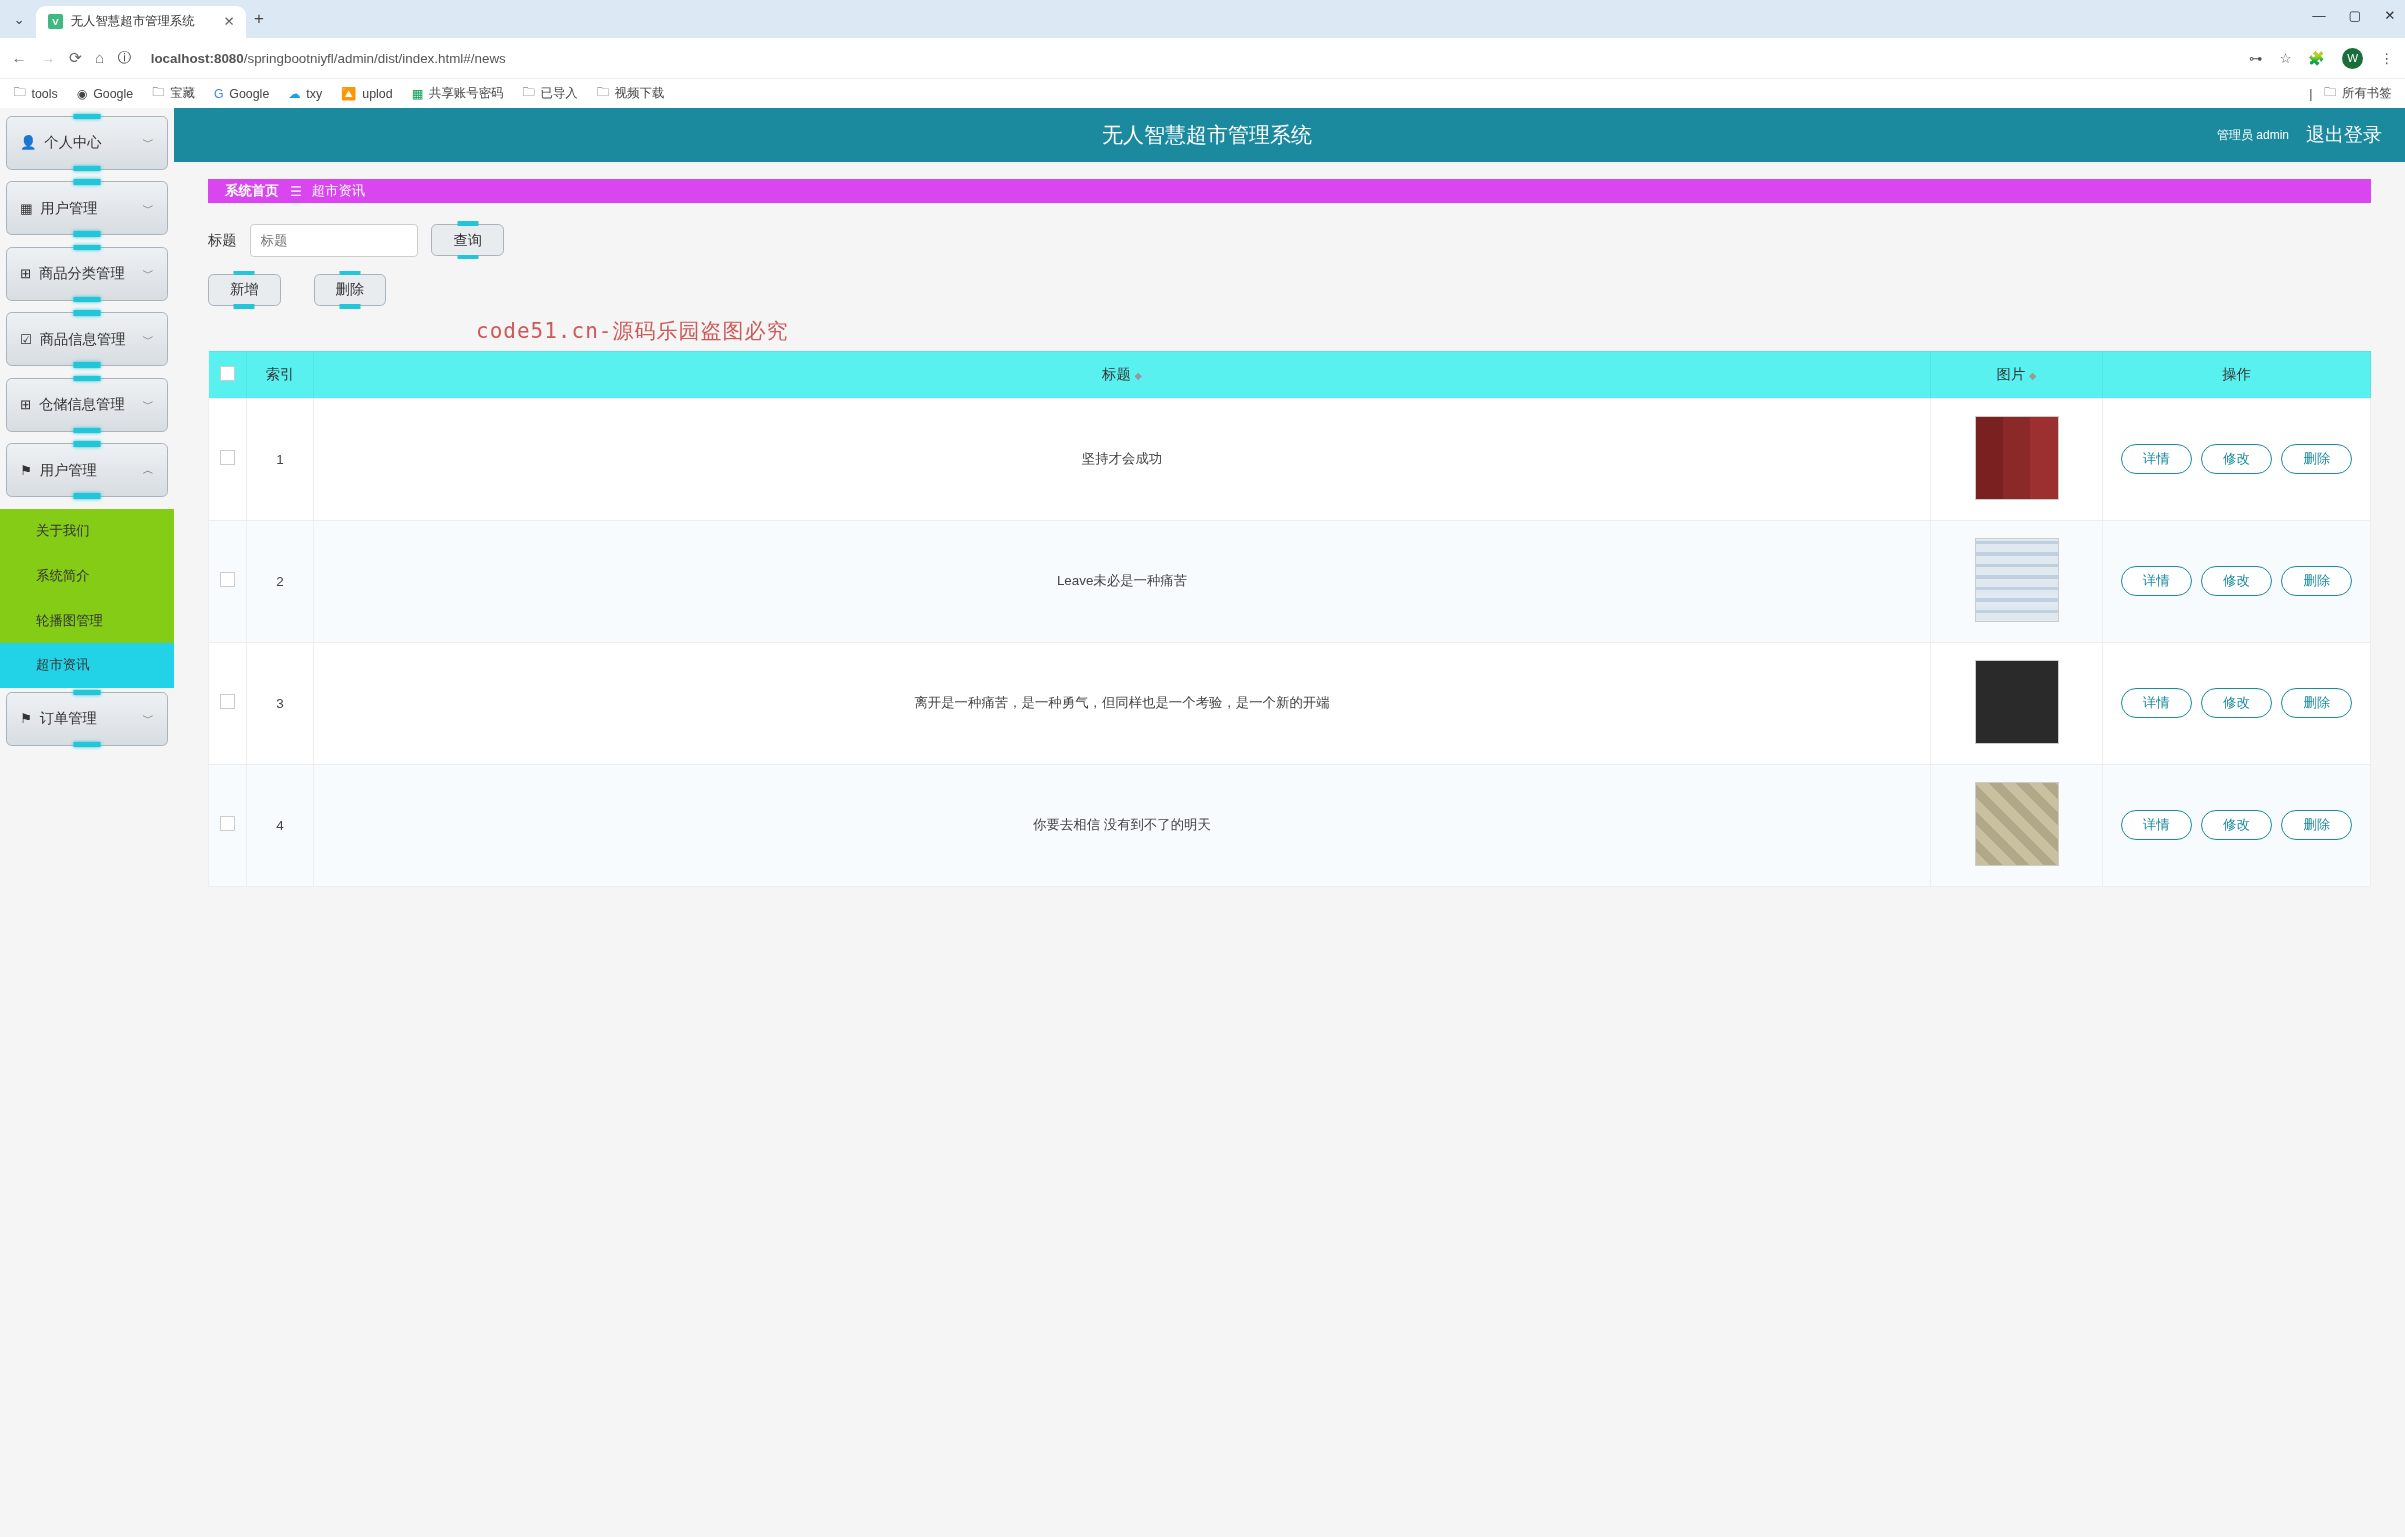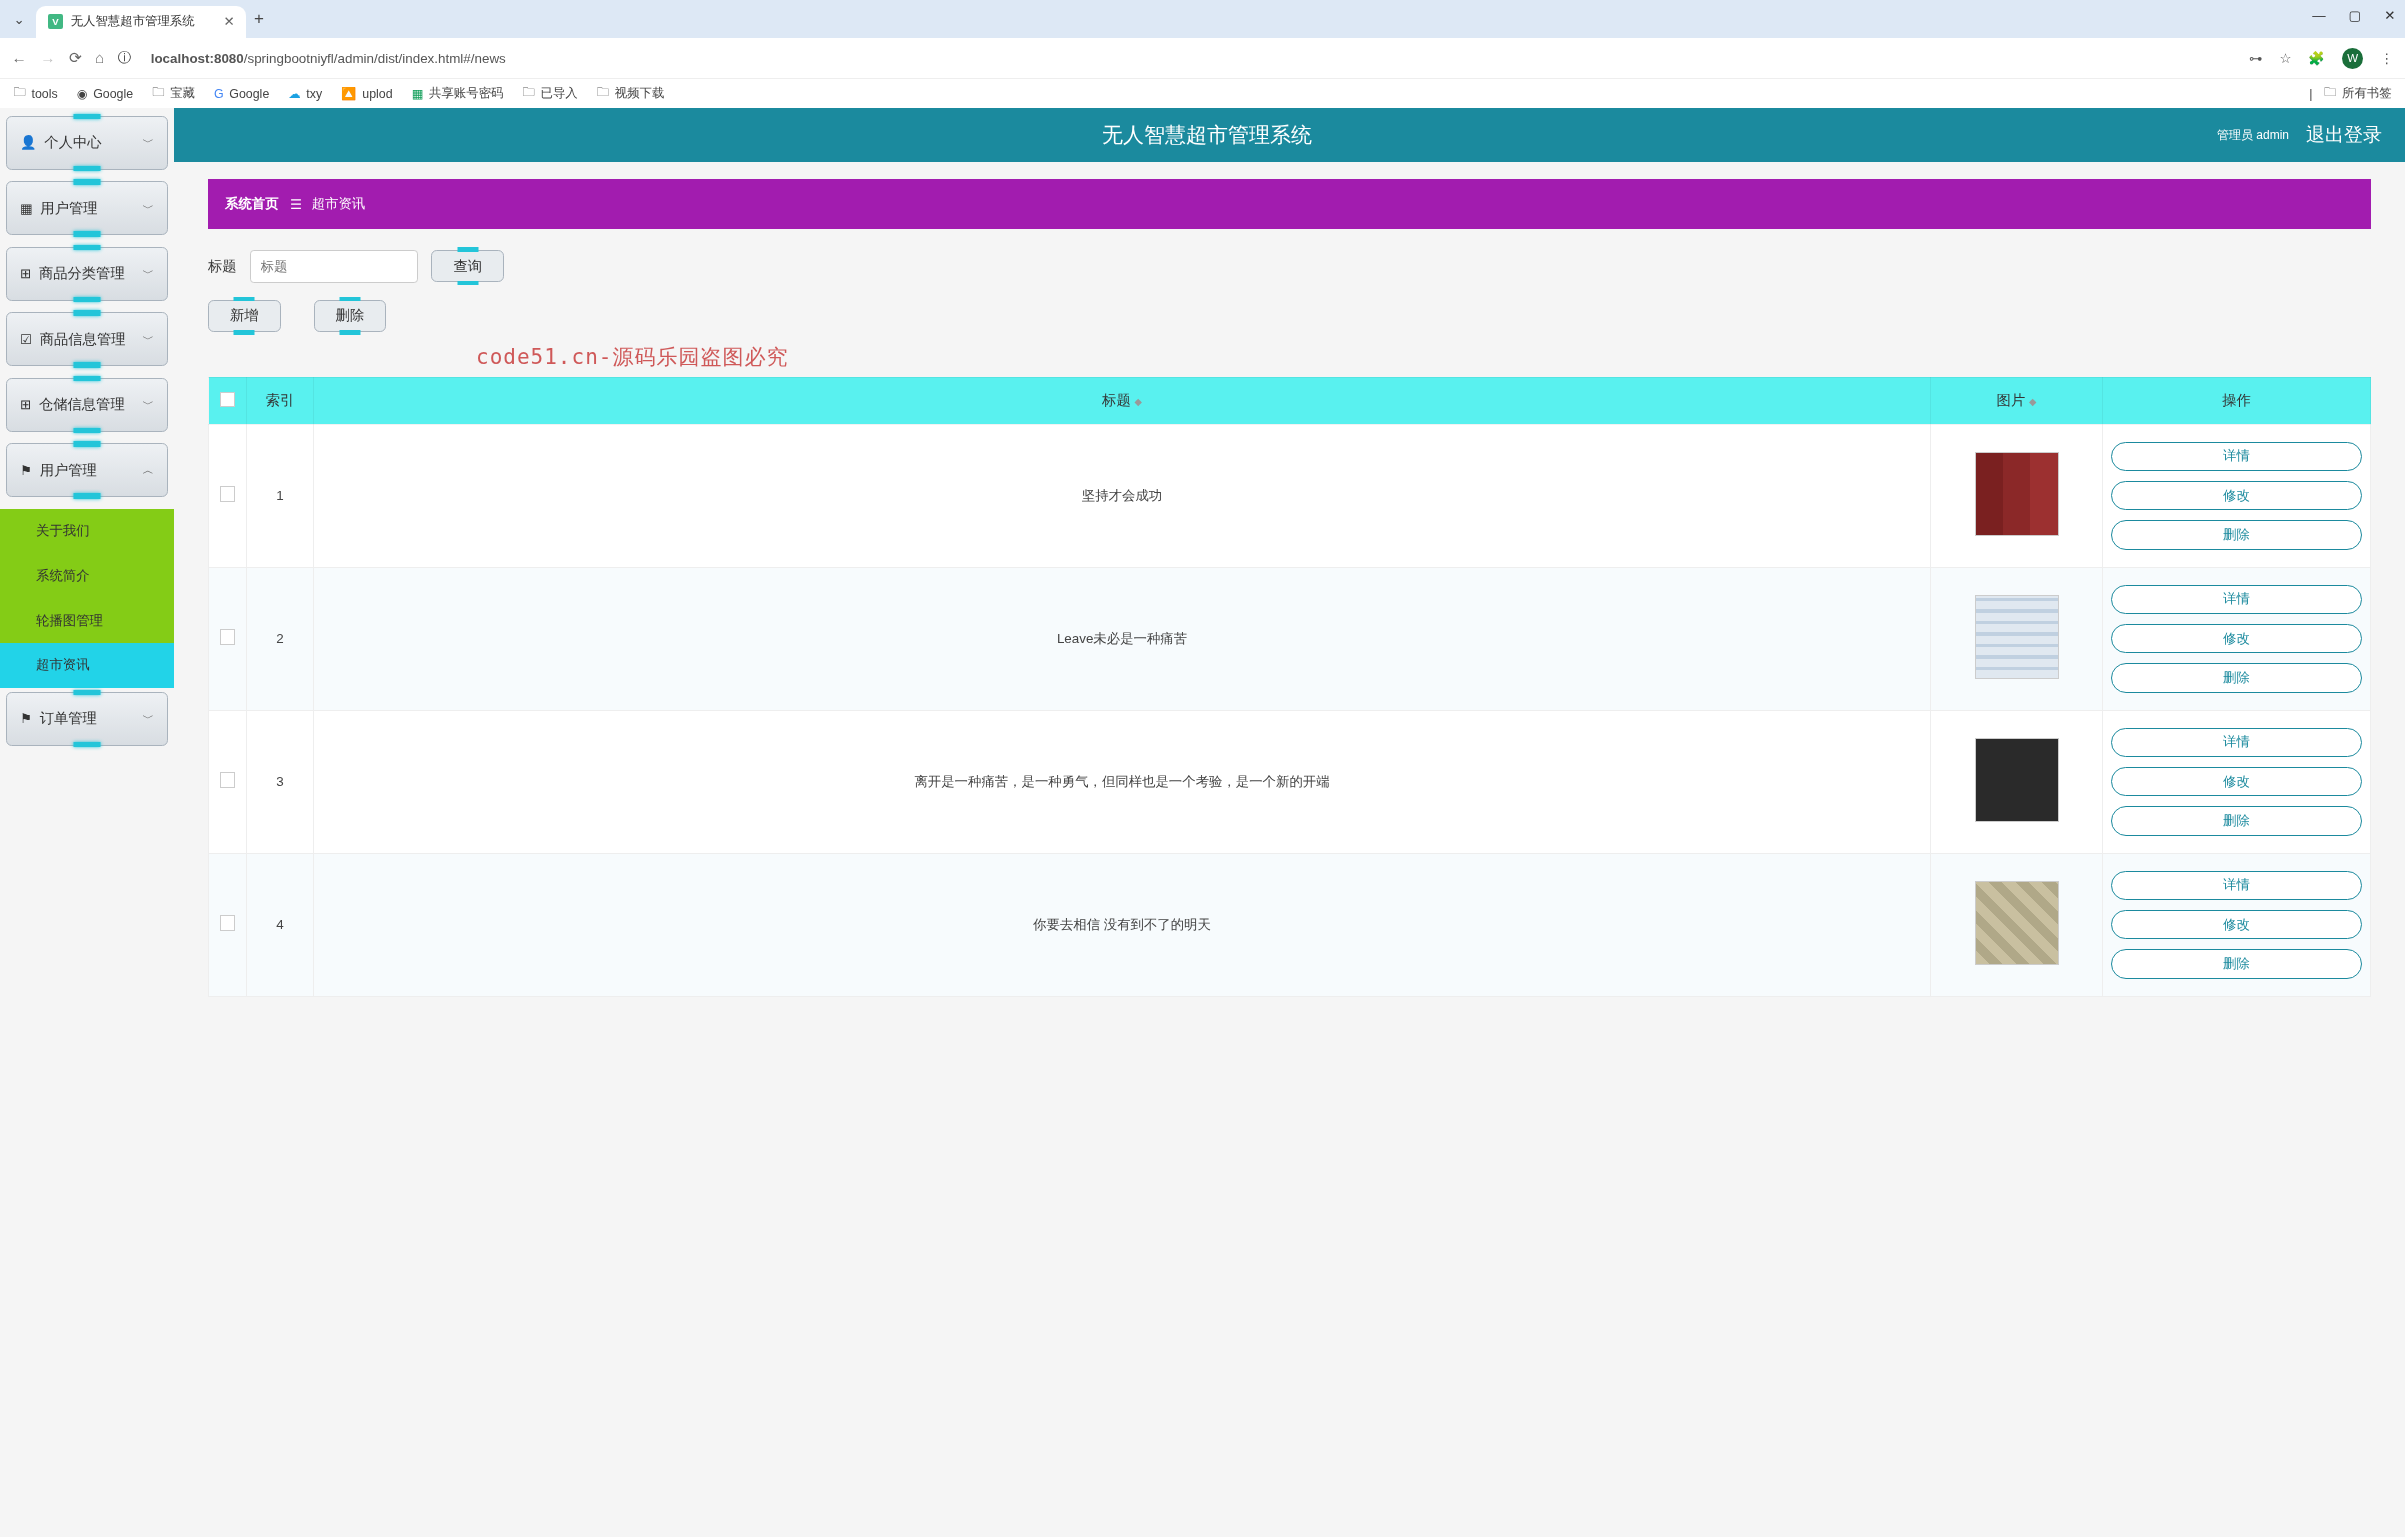--- a/index.html
+++ b/index.html
@@ -47,21 +47,21 @@
 
 .main { flex: 1; display: flex; flex-direction: column; overflow: hidden; }
 .header { background: #1b8a9e; color: #fff; height: 54px; display: flex; align-items: center; padding: 0 23px; }
 .header-title { flex: 1; text-align: center; font-size: 21px; font-weight: 500; }
 .header-user { font-size: 12px; margin-right: 17px; }
 .header-logout { font-size: 19px; cursor: pointer; }
 
 .content { flex: 1; overflow-y: auto; padding: 17px 34px; position: relative; }
 .watermark-text { color: rgba(200,60,60,0.85); font-size: 21px; letter-spacing: 1px; font-family: monospace; pointer-events: none; margin: -5.7px 0 5.7px 268px; }
 
-.breadcrumb { background: #a21caf; color: #fff; height: 50px; display: flex; align-items: center; padding: 0 17px; font-size: 13.4px; margin-bottom: 21px; }
+.breadcrumb { background: #d946ef; color: #fff; height: 24px; display: flex; align-items: center; padding: 0 17px; font-size: 13.4px; margin-bottom: 21px; }
 .bc-home { font-weight: bold; margin-right: 11.5px; }
 .bc-sep { margin-right: 9.6px; }
 
 .search-row { display: flex; align-items: center; gap: 13.4px; margin-bottom: 17px; }
 .search-label { font-size: 14.3px; color: #333; }
 .search-input { width: 168px; height: 32.5px; border: 1px solid #ccc; border-radius: 3.8px; padding: 0 9.6px; font-size: 13.4px; }
 .btn-frame { position: relative; display: inline-block; }
 .btn-frame::before, .btn-frame::after { content: ''; position: absolute; width: 21px; height: 4.8px; background: #23c5d9; left: 50%; transform: translateX(-50%); }
 .btn-frame::before { top: -2.9px; }
 .btn-frame::after { bottom: -2.9px; }
@@ -75,21 +75,21 @@
 .table tbody td { padding: 17px 7.6px; text-align: center; border: 1px solid #eee; color: #444; font-size: 13.4px; vertical-align: middle; }
 .table tbody tr:nth-child(even) { background: #f7fbfd; }
 .checkbox { width: 15.3px; height: 15.3px; border: 1px solid #ccc; background: #fff; display: inline-block; }
 .sort-icon { color: #999; font-size: 9.6px; margin-left: 3.8px; }
 .img-placeholder { width: 84px; height: 84px; background: #ddd; display: inline-block; border: 1px solid #ccc; }
 .img-placeholder.books { background: linear-gradient(90deg,#7a2020 33%,#8b2828 33% 66%,#9c3030 66%); }
 .img-placeholder.web { background: repeating-linear-gradient(0deg,#e0e8f0 0 7.6px,#c0d0e0 7.6px 11.5px); }
 .img-placeholder.necklace { background: radial-gradient(circle at 50% 70%,#silver 12%,#222 14% 100%); background-color:#2a2a2a; }
 .img-placeholder.misc { background: repeating-linear-gradient(45deg,#c9c0a0 0 9.6px,#b0a888 9.6px 19px); }
 
-.row-actions { display: flex; flex-wrap: wrap; gap: 9.6px; justify-content: center; flex-direction: column; }
+.row-actions { display: flex; flex-wrap: wrap; gap: 9.6px; justify-content: center; }
 .pill-btn { border: 1.9px solid #1b8a9e; background: #fff; color: #1b8a9e; border-radius: 17px; padding: 4.8px 21px; font-size: 13.4px; cursor: pointer; }
 </style>
 </head>
 <body>
 
 <div class="browser-chrome">
   <div class="tab-bar">
     <div class="tab-dropdown">⌄</div>
     <div class="tab">
       <span class="tab-favicon">V</span>

